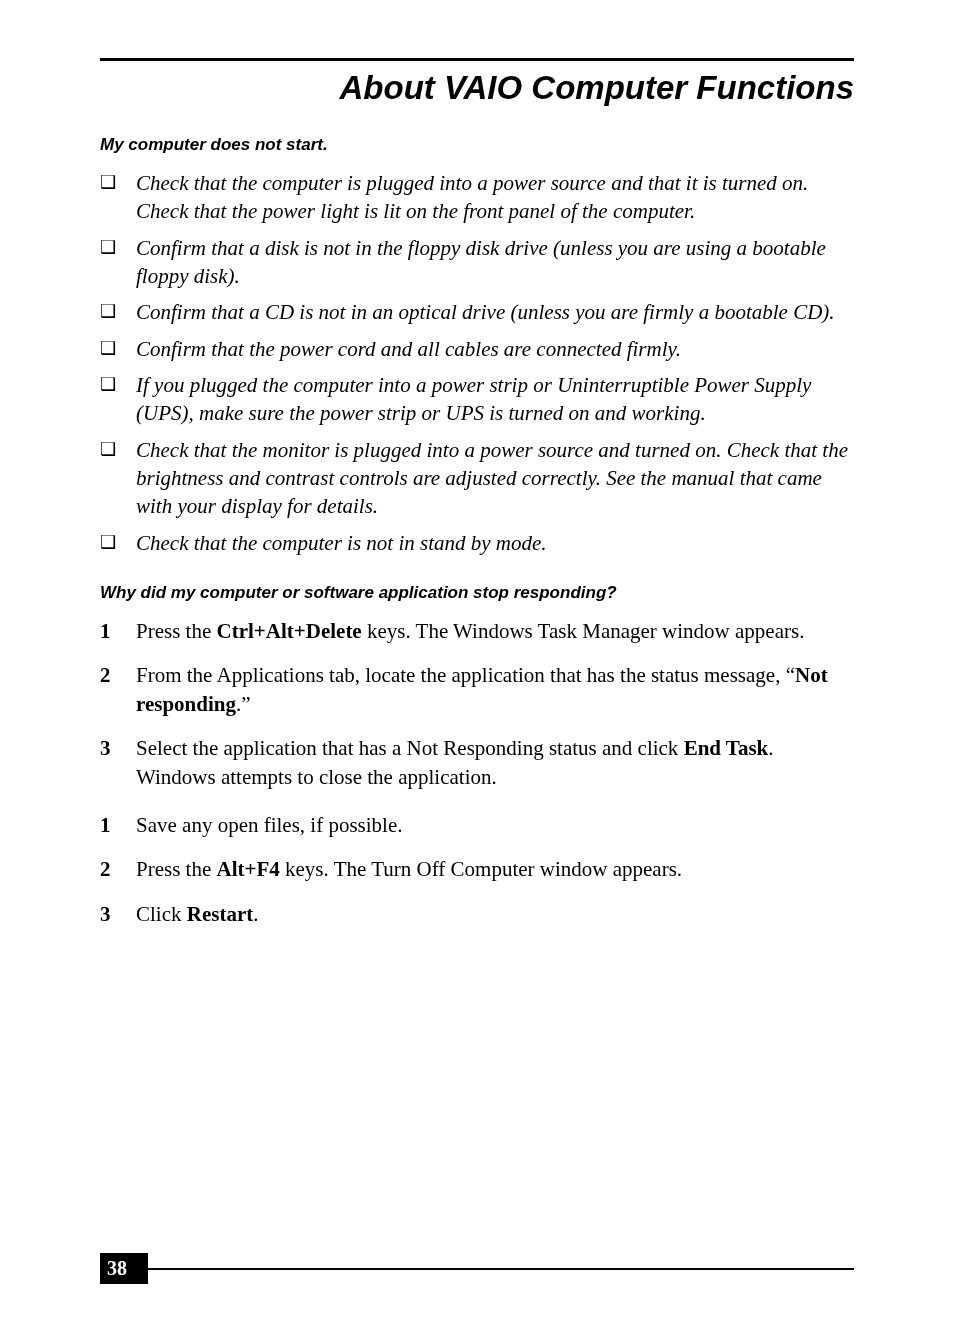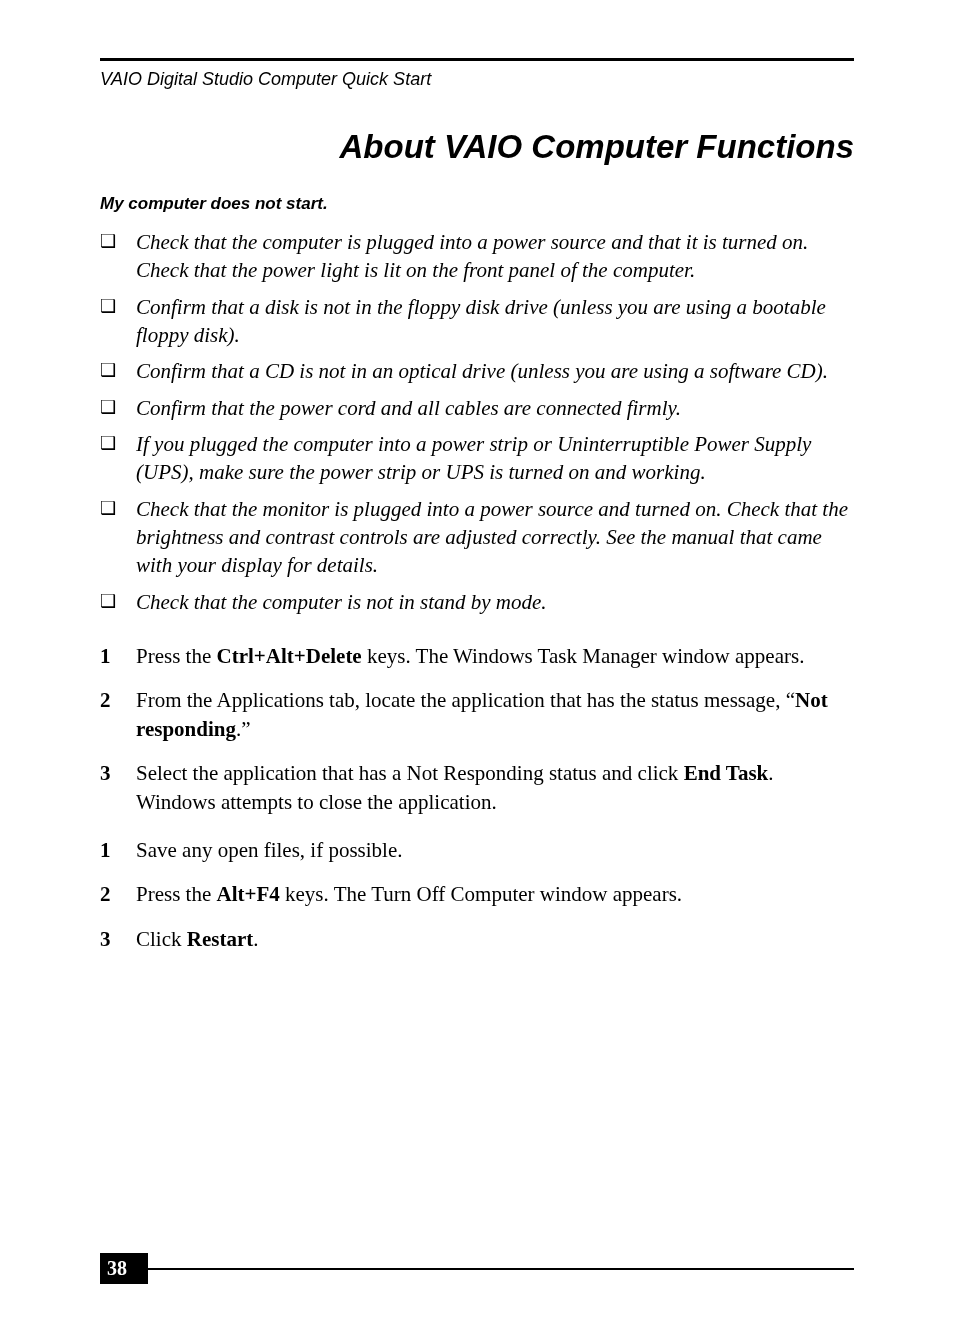--- a/index.html
+++ b/index.html
@@ -117,57 +117,57 @@
     height: 2px;
     background: #000;
   }
   b { font-weight: 700; text-align: center; }
 </style>
 </head>
 <body>
 
 <div class="page">
   <div class="top-rule"></div>
-  <div class="running-header">VAIO Digital Studio Computer Quick Start</div>
 
   <div class="h1">About VAIO Computer Functions</div>
 
   <div class="h2">My computer does not start.</div>
 
   <ul class="bullet-list">
     <li>
       <span class="bullet-marker">❑</span>
       <span class="bullet-text">Check that the computer is plugged into a power source and that it is turned on. Check that the power light is lit on the front panel of the computer.</span>
     </li>
     <li>
       <span class="bullet-marker">❑</span>
       <span class="bullet-text">Confirm that a disk is not in the floppy disk drive (unless you are using a bootable floppy disk).</span>
     </li>
     <li>
       <span class="bullet-marker">❑</span>
-      <span class="bullet-text">Confirm that a CD is not in an optical drive (unless you are using a software CD).</span>
+      <span class="bullet-text">Confirm that a CD is not in an optical drive (unless you are firmly a bootable CD).</span>
     </li>
     <li>
       <span class="bullet-marker">❑</span>
       <span class="bullet-text">Confirm that the power cord and all cables are connected firmly.</span>
     </li>
     <li>
       <span class="bullet-marker">❑</span>
       <span class="bullet-text">If you plugged the computer into a power strip or Uninterruptible Power Supply (UPS), make sure the power strip or UPS is turned on and working.</span>
     </li>
     <li>
       <span class="bullet-marker">❑</span>
       <span class="bullet-text">Check that the monitor is plugged into a power source and turned on. Check that the brightness and contrast controls are adjusted correctly. See the manual that came with your display for details.</span>
     </li>
     <li>
       <span class="bullet-marker">❑</span>
       <span class="bullet-text">Check that the computer is not in stand by mode.</span>
     </li>
   </ul>
 
+  <div class="h2">Why did my computer or software application stop responding?</div>
 
 
   <ol class="ol-list">
     <li>
       <span class="ol-marker">1</span>
       <span class="ol-text"><span>Press the </span><b>Ctrl+Alt+Delete</b><span> keys. The Windows Task Manager window appears.</span></span>
     </li>
     <li>
       <span class="ol-marker">2</span>
       <span class="ol-text"><span>From the Applications tab, locate the application that has the status message, “</span><b>Not responding</b><span>.”</span></span>

